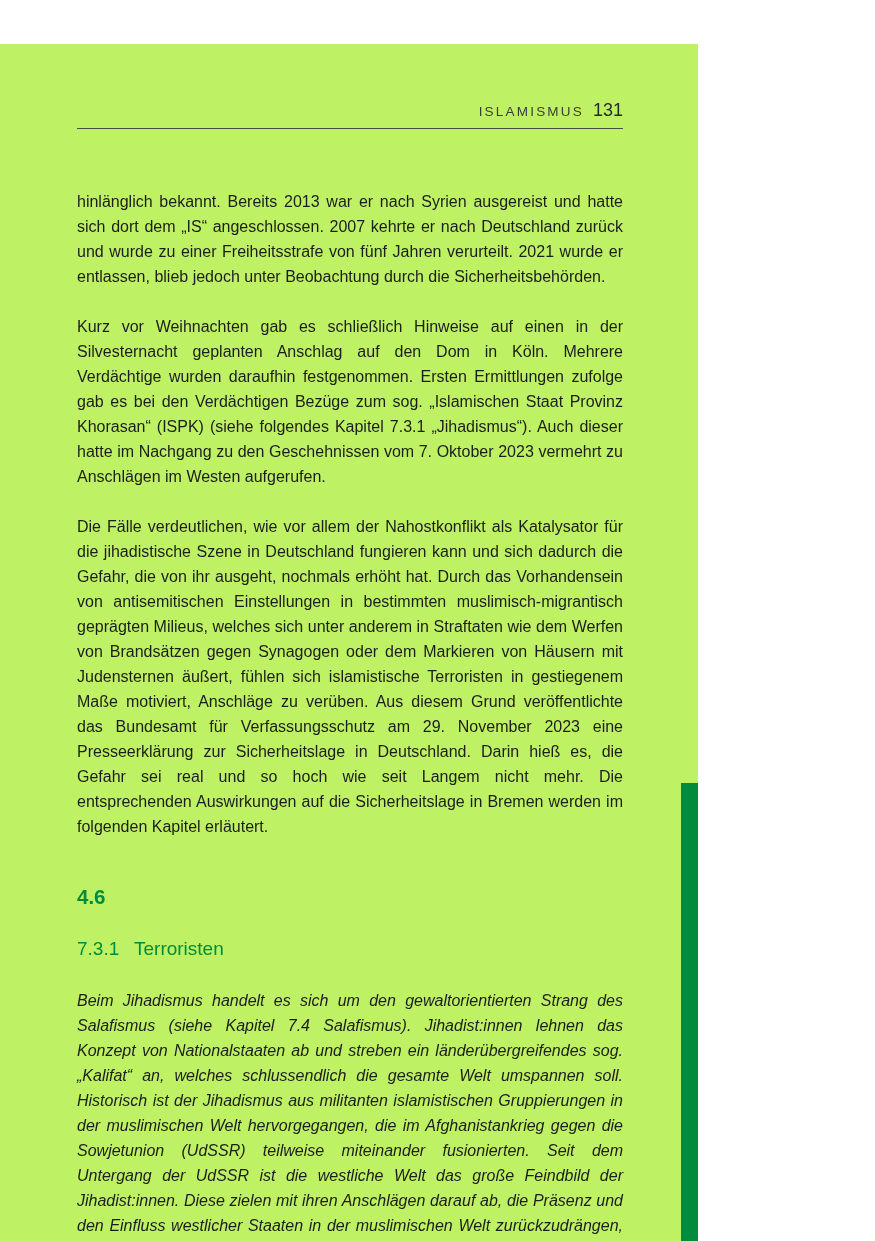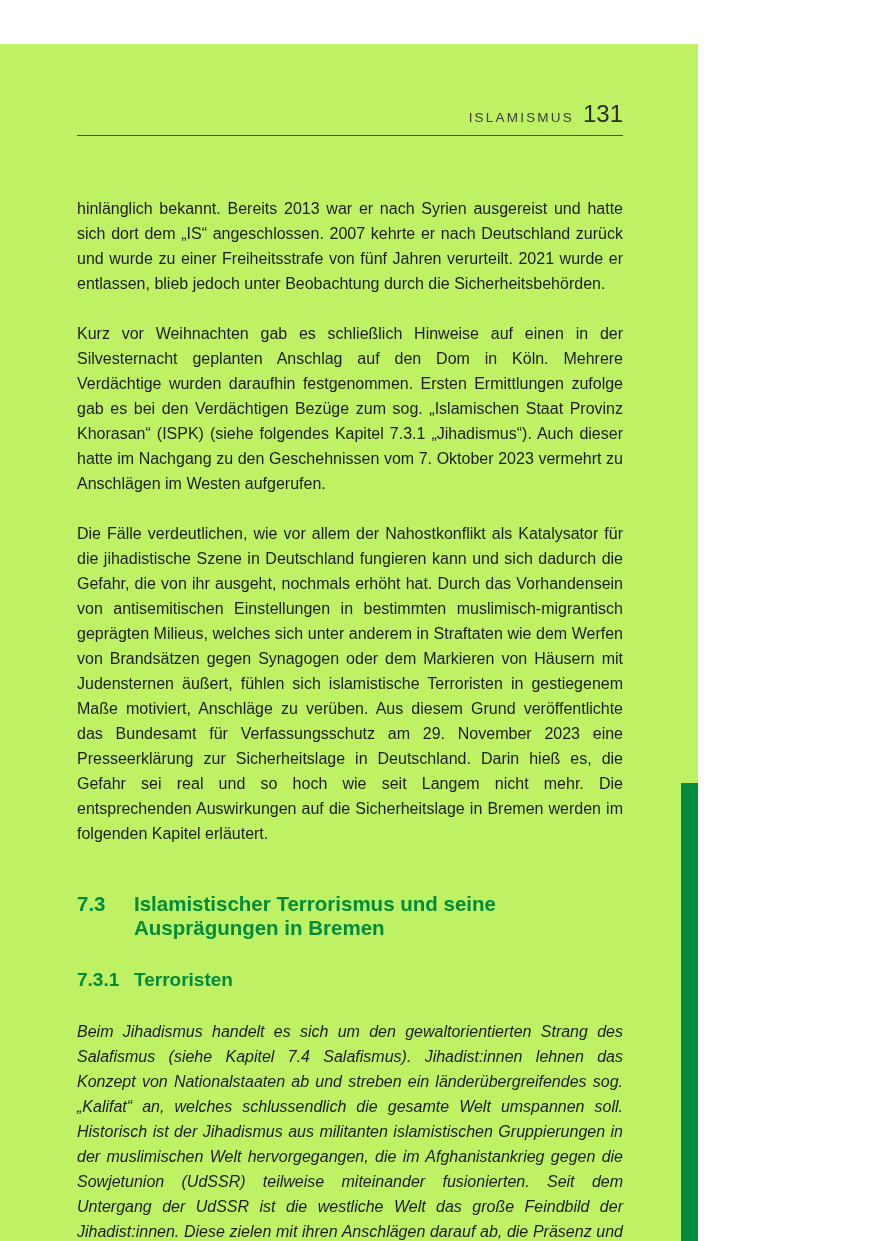--- a/index.html
+++ b/index.html
@@ -39,21 +39,21 @@
     align-items: baseline;
     gap: 9px;
   }
   .section-label {
     font-size: 13.5px;
     letter-spacing: 2.2px;
     color: #3c3c3b;
     text-transform: uppercase;
   }
   .page-number {
-    font-size: 24px;
+    font-size: 18px;
     color: #2a2a28;
   }
   .header-rule {
     margin-top: 7px;
     border-bottom: 1.2px solid var(--rule);
     height: 0;
   }
   
   .body-text {
     margin-top: 60px;
@@ -74,21 +74,21 @@
     color: var(--accent);
     font-weight: bold;
     font-size: 20.5px;
     line-height: 24px;
     text-align: left;
   }
   .subsection-heading {
     display: flex;
     margin: 28px 0 0 0;
     color: var(--accent);
-    font-weight: bold;
+    font-weight: normal;
     font-size: 19px;
     line-height: 23px;
     text-align: left;
   }
   .h-num {
     flex: 0 0 57px;
   }
   .h-title {
     flex: 1;
   }
@@ -122,24 +122,23 @@
 
     <main class="body-text">
 
       <p class="para">hinlänglich bekannt. Bereits 2013 war er nach Syrien ausgereist und hatte sich dort dem „IS“ angeschlossen. 2007 kehrte er nach Deutschland zurück und wurde zu einer Freiheitsstrafe von fünf Jahren verurteilt. 2021 wurde er entlassen, blieb jedoch unter Beobachtung durch die Sicherheitsbehörden.</p>
 
       <p class="para">Kurz vor Weihnachten gab es schließlich Hinweise auf einen in der Silvesternacht geplanten Anschlag auf den Dom in Köln. Mehrere Verdächtige wurden daraufhin festgenommen. Ersten Ermittlungen zufolge gab es bei den Verdächtigen Bezüge zum sog. „Islamischen Staat Provinz Khorasan“ (ISPK) (siehe folgendes Kapitel 7.3.1 „Jihadismus“). Auch dieser hatte im Nachgang zu den Geschehnissen vom 7. Oktober 2023 vermehrt zu Anschlägen im Westen aufgerufen.</p>
 
       <p class="para">Die Fälle verdeutlichen, wie vor allem der Nahostkonflikt als Katalysator für die jihadistische Szene in Deutschland fungieren kann und sich dadurch die Gefahr, die von ihr ausgeht, nochmals erhöht hat. Durch das Vorhandensein von antisemitischen Einstellungen in bestimmten muslimisch-migrantisch geprägten Milieus, welches sich unter anderem in Straftaten wie dem Werfen von Brandsätzen gegen Synagogen oder dem Markieren von Häusern mit Judensternen äußert, fühlen sich islamistische Terroristen in gestiegenem Maße motiviert, Anschläge zu verüben. Aus diesem Grund veröffentlichte das Bundesamt für Verfassungsschutz am 29. November 2023 eine Presseerklärung zur Sicherheitslage in Deutschland. Darin hieß es, die Gefahr sei real und so hoch wie seit Langem nicht mehr. Die entsprechenden Auswirkungen auf die Sicherheitslage in Bremen werden im folgenden Kapitel erläutert.</p>
 
       <h2 class="section-heading">
-        <span class="h-num">7.3</span>
+        <span class="h-num">4.6</span>
         <span class="h-title">
-          <span>Islamistischer Terrorismus und seine</span><br>
-          <span>Ausprägungen in Bremen</span>
+          <br>
         </span>
       </h2>
 
       <h3 class="subsection-heading">
         <span class="h-num">7.3.1</span>
         <span class="h-title">Terroristen</span>
       </h3>
 
       <p class="para after-headings">Beim Jihadismus handelt es sich um den gewaltorientierten Strang des Salafismus (siehe Kapitel 7.4 Salafismus). Jihadist:innen lehnen das Konzept von Nationalstaaten ab und streben ein länderübergreifendes sog. „Kalifat“ an, welches schlussendlich die gesamte Welt umspannen soll. Historisch ist der Jihadismus aus militanten islamistischen Gruppierungen in der muslimischen Welt hervorgegangen, die im Afghanistankrieg gegen die Sowjetunion (UdSSR) teilweise miteinander fusionierten. Seit dem Untergang der UdSSR ist die westliche Welt das große Feindbild der Jihadist:innen. Diese zielen mit ihren Anschlägen darauf ab, die Präsenz und den Einfluss westlicher Staaten in der muslimischen Welt zurückzudrängen, um die dortigen, aus ihrer Sicht „unislamischen“ Regime, stürzen zu können.</p>
 

